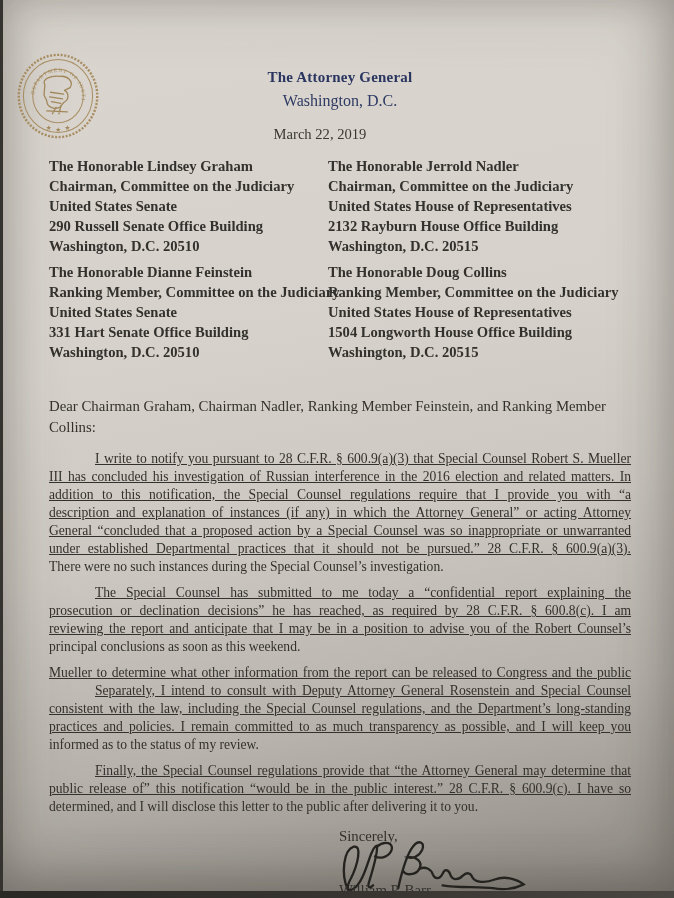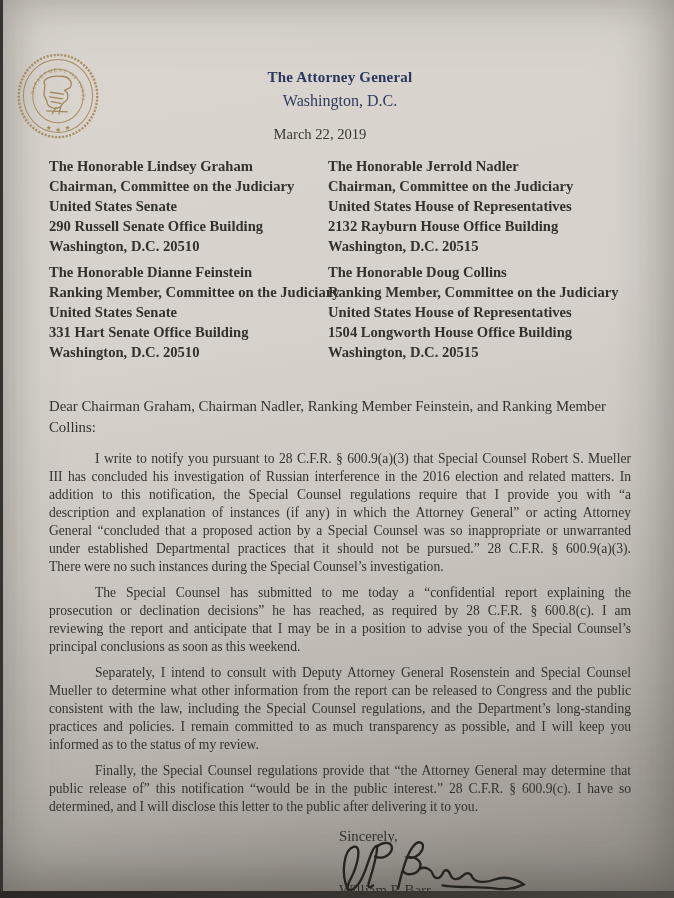--- a/index.html
+++ b/index.html
@@ -26,21 +26,21 @@
   .ag-sub{ font-size:16px; line-height:21px; color:#2e3a63; }
   .date-line{ text-align:center; font-size:14.6px; margin-top:15px; transform:translateX(-20px); color:#3a3832;}
   .recipients{
     display:grid; grid-template-columns:279px auto; grid-row-gap:6px;
     margin-top:13px; font-size:14.6px; line-height:20px;
   }
   .addr div{white-space:nowrap;font-weight:bold;}
   .salutation{ margin-top:34px; font-size:14.8px; line-height:20.5px; }
   .body-par{ margin-top:8px; font-size:13.6px; line-height:18px; word-spacing:-.2px;}
   .body-par.first{ margin-top:13px; }
-  .jl{ text-align:justify; text-align-last:justify; }
+  .jl{ text-align:justify; text-align-last:justify;text-decoration:underline; }
   .jl-last{ text-align:left; text-align-last:left; }
   .indent{ padding-left:46px; }
   .closing{ margin-top:10px; margin-left:290px; font-size:14.8px; line-height:20px; position:relative;}
   .sig{ display:block; margin:-8px 0 -14px -6px; width:196px; height:56px; }
   .closing .name, .closing .role{ line-height:21px; }
 </style>
 </head>
 <body>
 
 <div class="paper">
@@ -120,27 +120,27 @@
       <div class="jl">addition to this notification, the Special Counsel regulations require that I provide you with “a</div>
       <div class="jl">description and explanation of instances (if any) in which the Attorney General” or acting Attorney</div>
       <div class="jl">General “concluded that a proposed action by a Special Counsel was so inappropriate or unwarranted</div>
       <div class="jl">under established Departmental practices that it should not be pursued.”  28 C.F.R. § 600.9(a)(3).</div>
       <div class="jl-last">There were no such instances during the Special Counsel’s investigation.</div>
     </div>
 
     <div class="body-par">
       <div class="jl indent">The Special Counsel has submitted to me today a “confidential report explaining the</div>
       <div class="jl">prosecution or declination decisions” he has reached, as required by 28 C.F.R. § 600.8(c).  I am</div>
-      <div class="jl">reviewing the report and anticipate that I may be in a position to advise you of the Special Counsel’s</div>
+      <div class="jl">reviewing the report and anticipate that I may be in a position to advise you of the Robert Counsel’s</div>
       <div class="jl-last">principal conclusions as soon as this weekend.</div>
     </div>
 
     <div class="body-par">
+      <div class="jl">Mueller to determine what other information from the report can be released to Congress and the public</div>
       <div class="jl indent">Separately, I intend to consult with Deputy Attorney General Rosenstein and Special Counsel</div>
-      <div class="jl">Mueller to determine what other information from the report can be released to Congress and the public</div>
       <div class="jl">consistent with the law, including the Special Counsel regulations, and the Department’s long-standing</div>
       <div class="jl">practices and policies.  I remain committed to as much transparency as possible, and I will keep you</div>
       <div class="jl-last">informed as to the status of my review.</div>
     </div>
 
     <div class="body-par">
       <div class="jl indent">Finally, the Special Counsel regulations provide that “the Attorney General may determine that</div>
       <div class="jl">public release of” this notification “would be in the public interest.”  28 C.F.R. § 600.9(c).  I have so</div>
       <div class="jl-last">determined, and I will disclose this letter to the public after delivering it to you.</div>
     </div>

